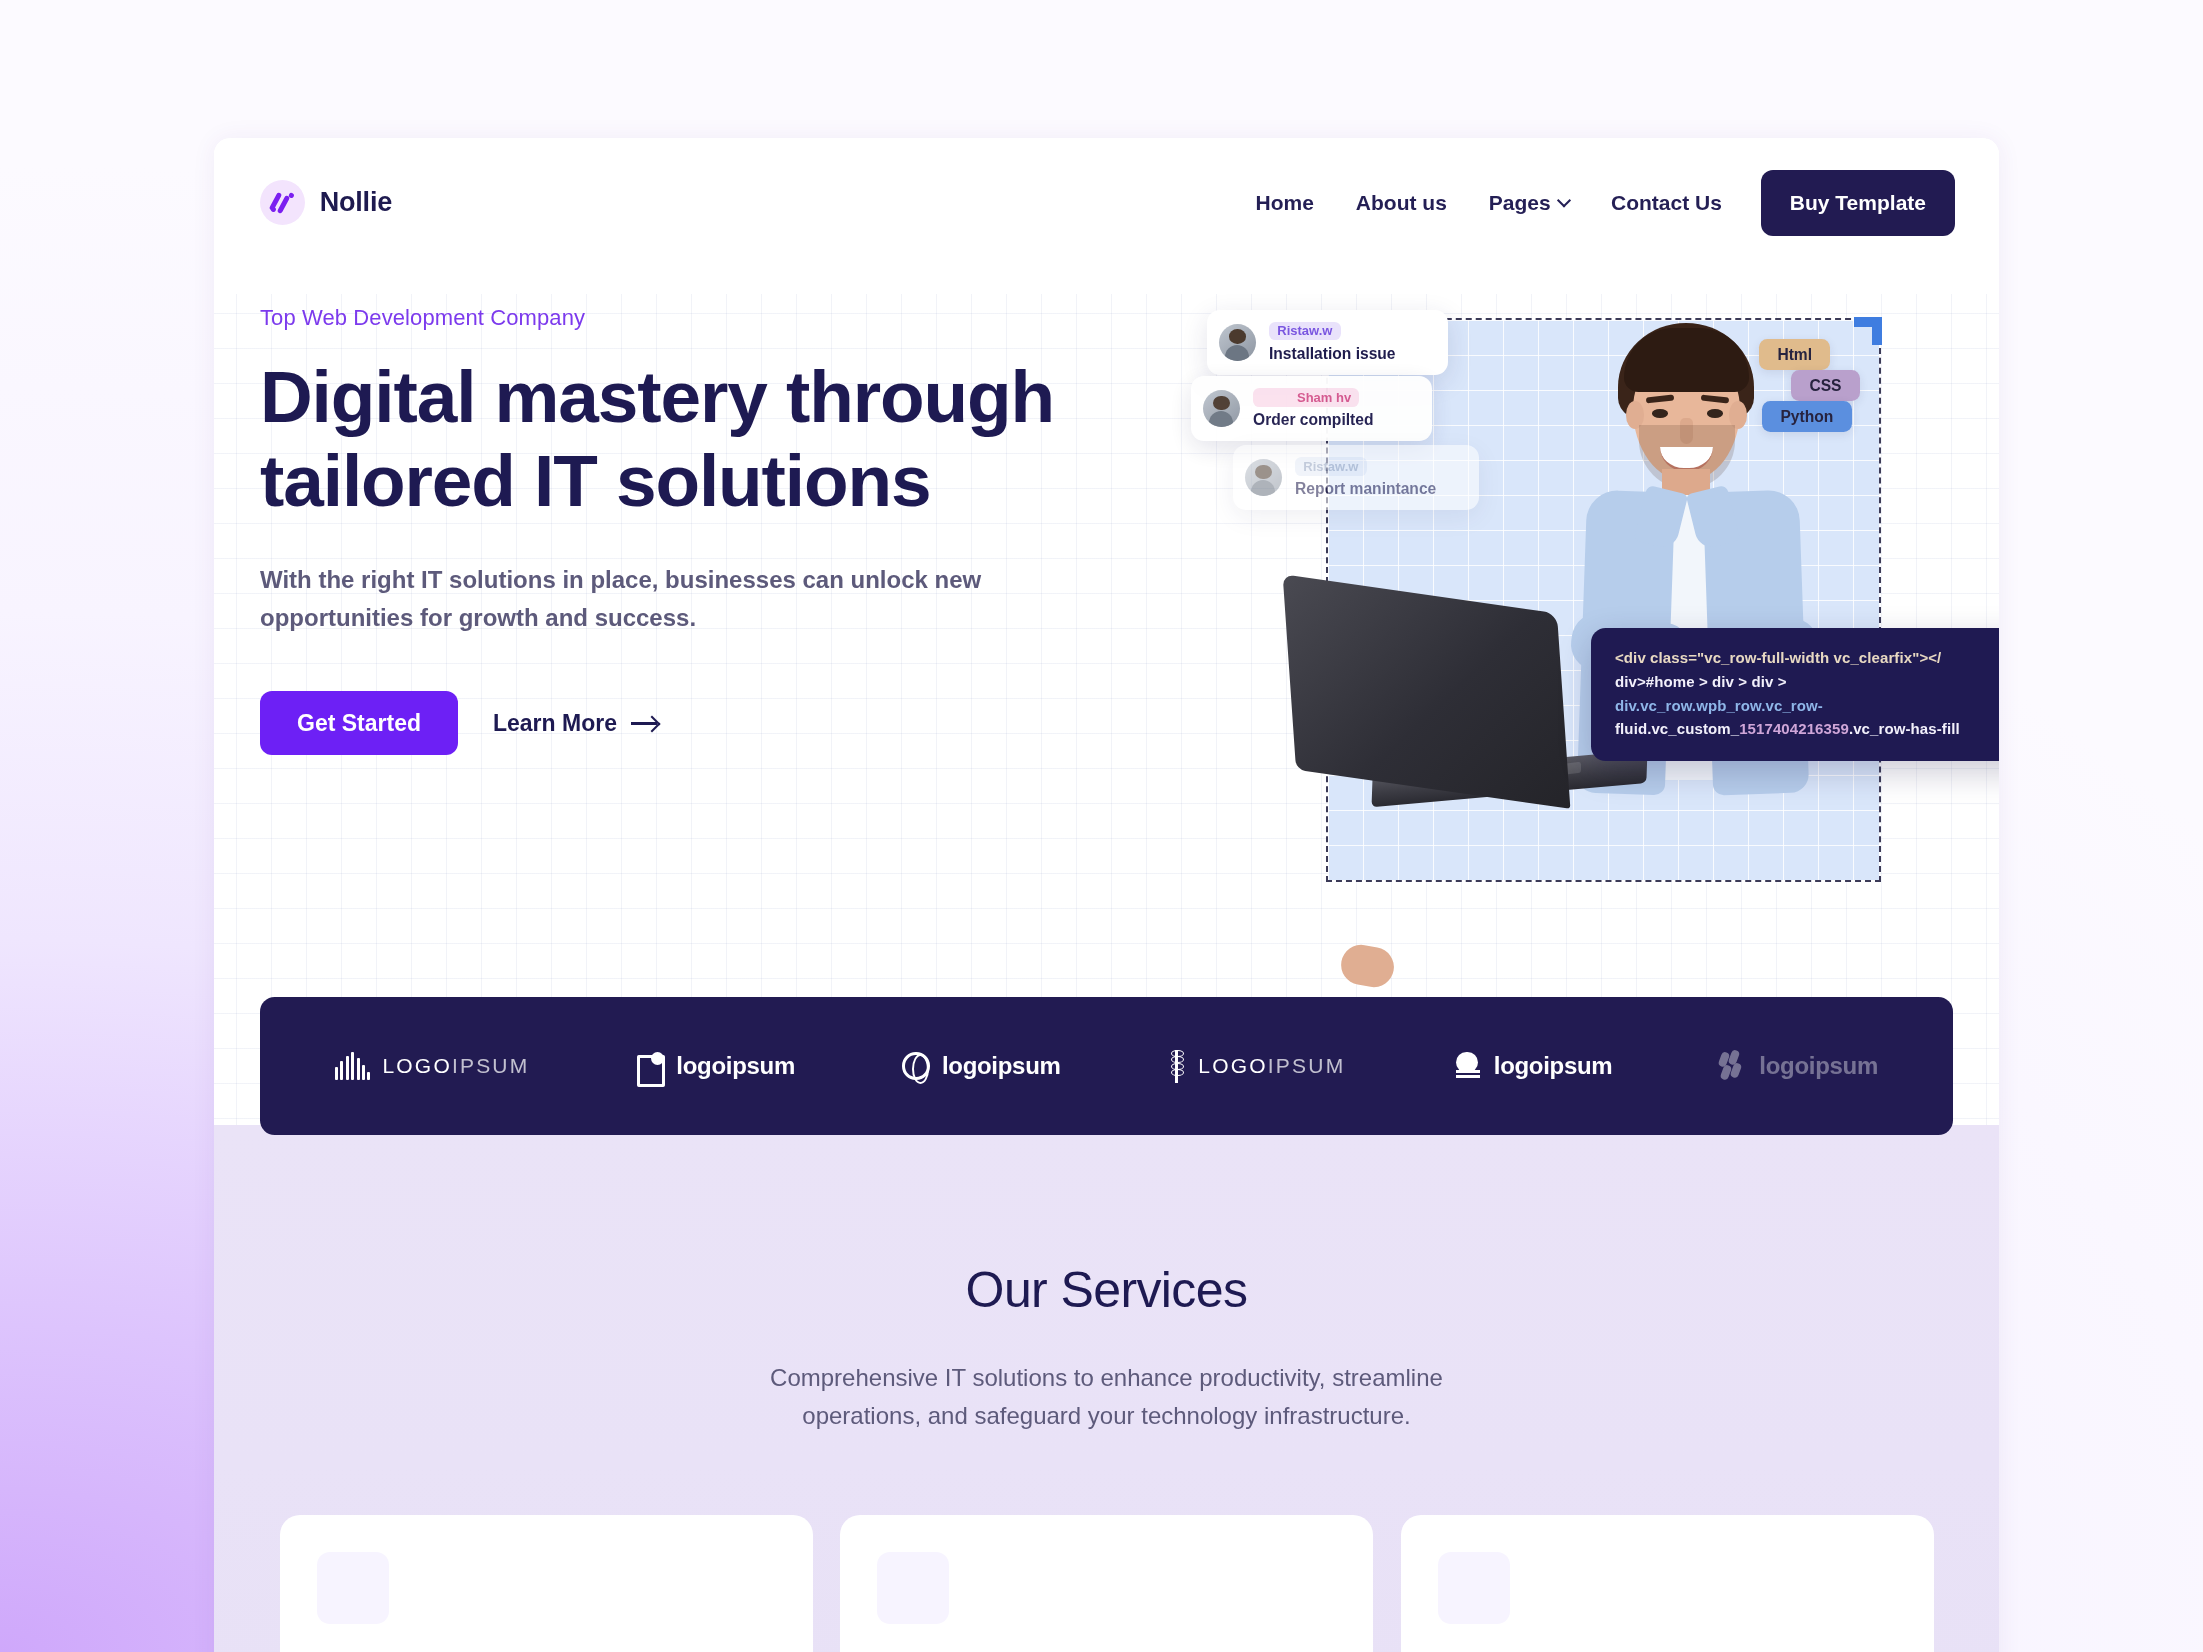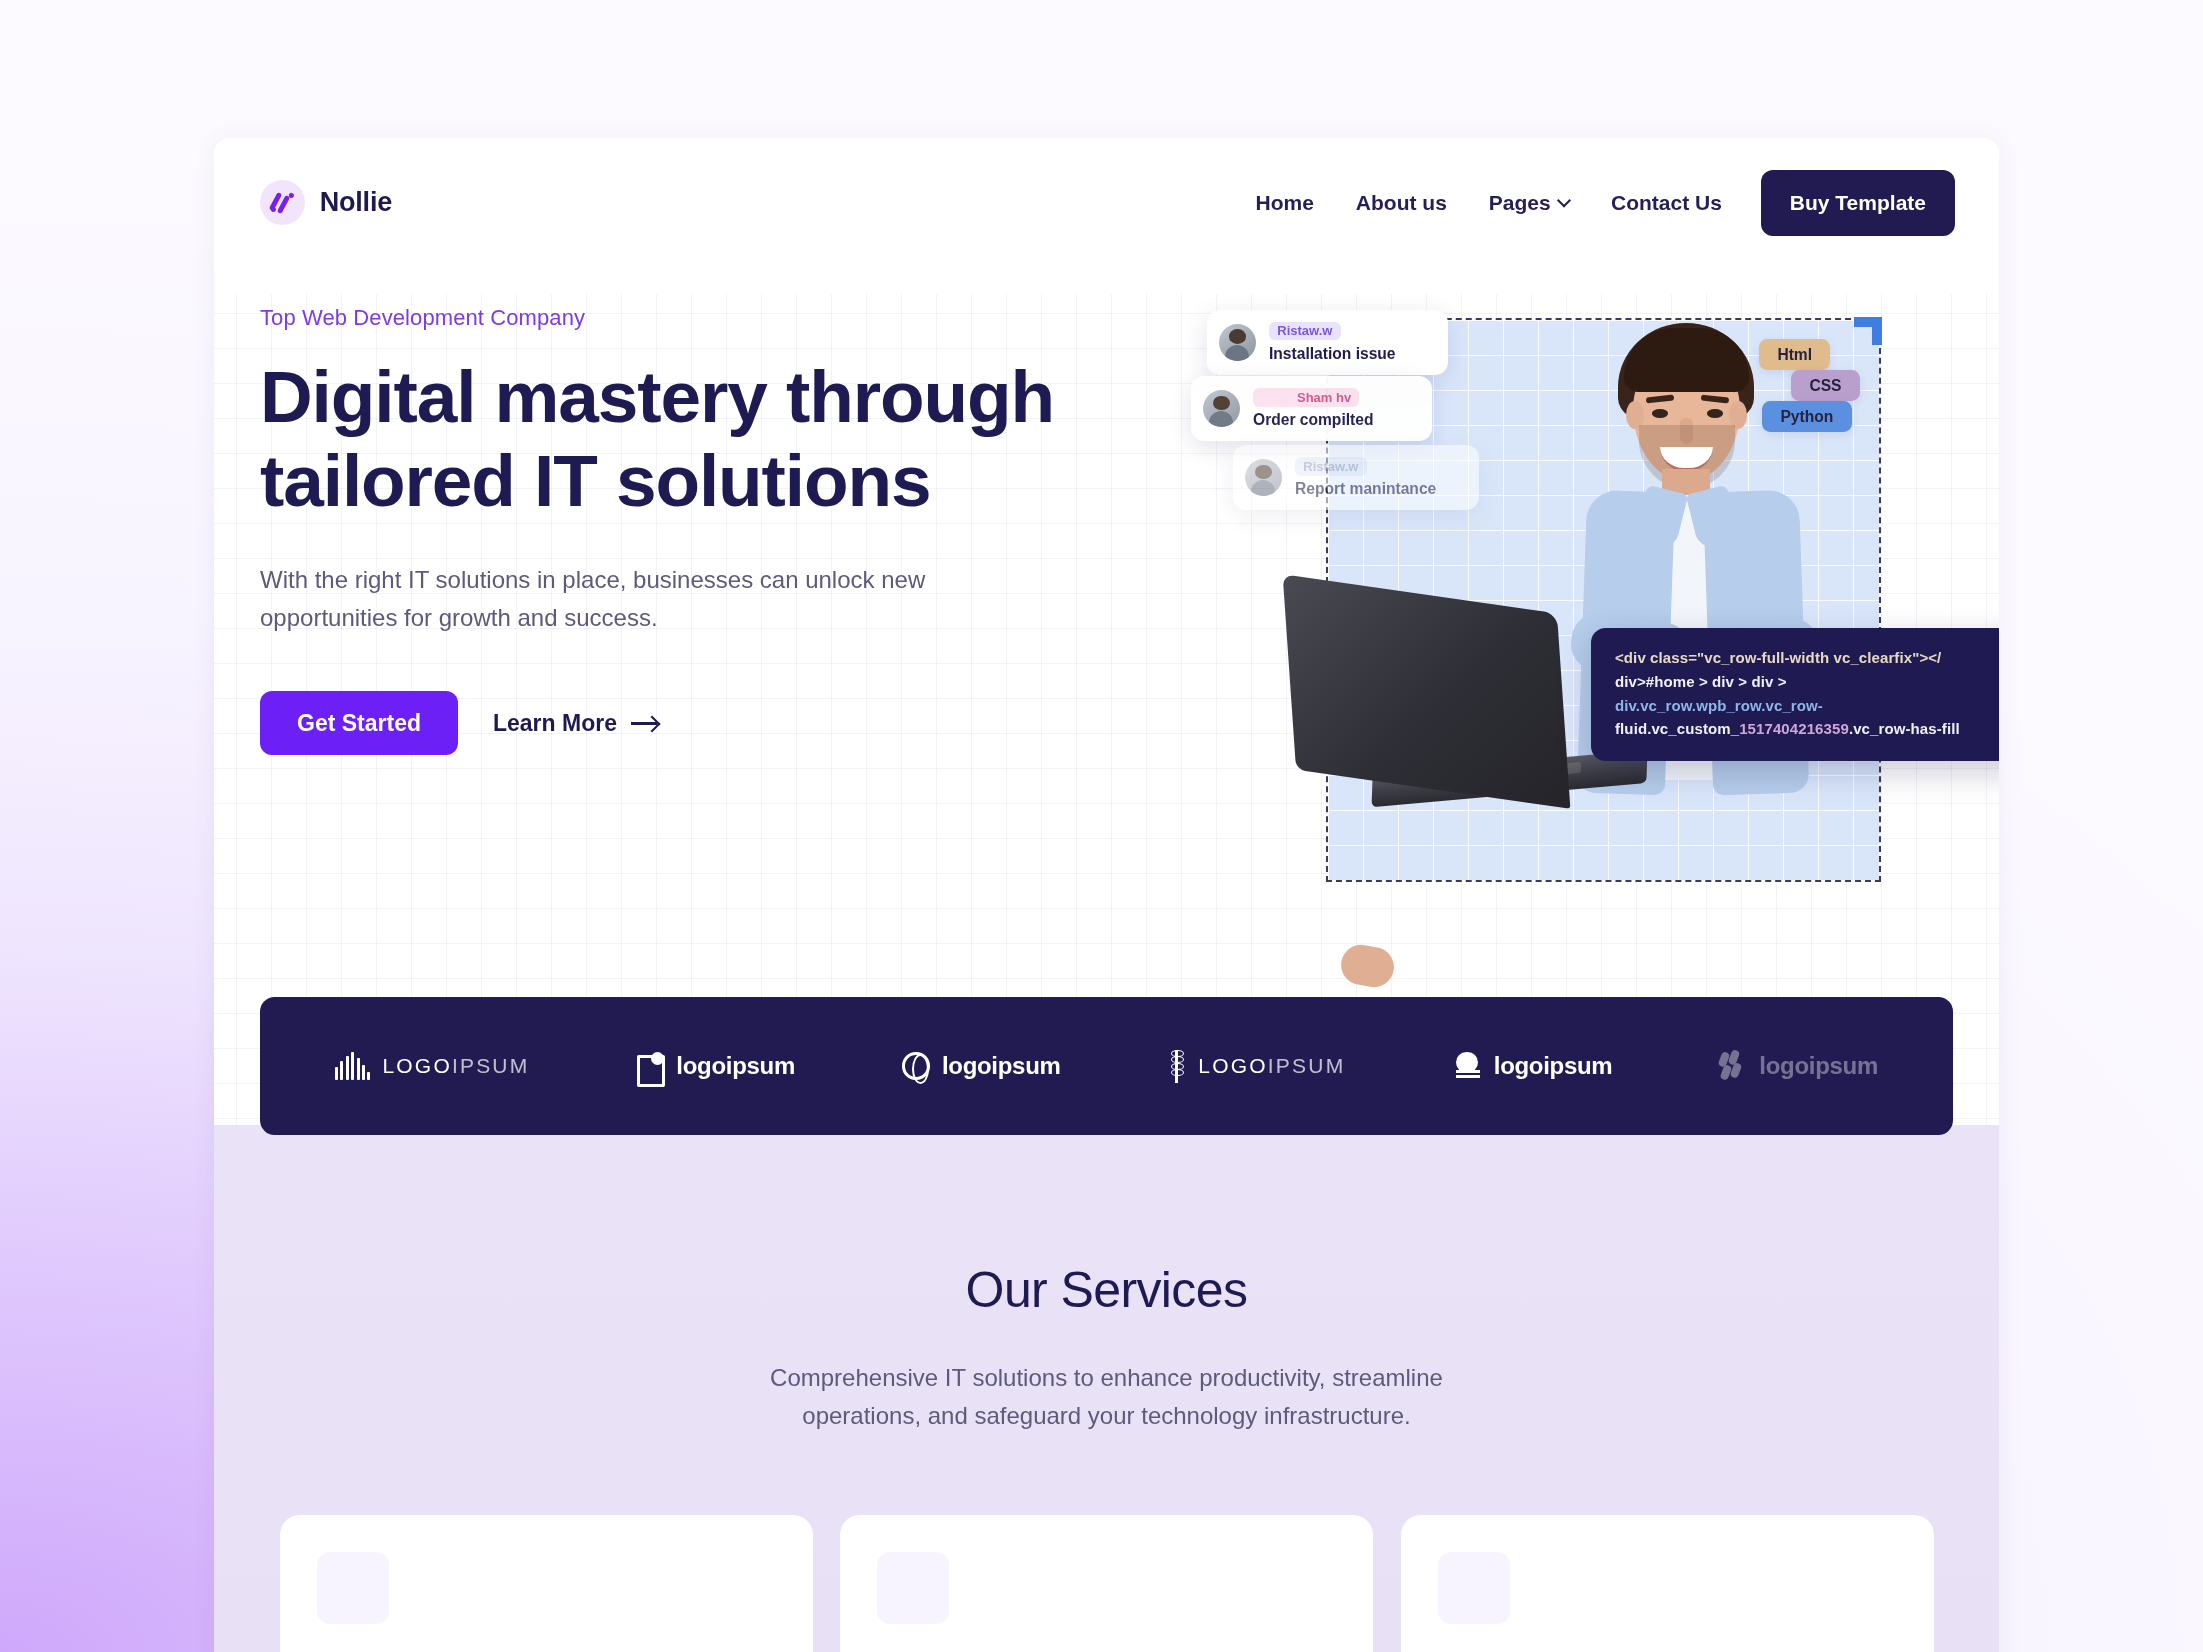--- a/index.html
+++ b/index.html
@@ -80,21 +80,21 @@
   #hero-body { position:relative; z-index:3; display:flex; padding: 26px 0 0 0; }
   #hero-left { width:918px; padding-left:46px;margin-top:12px; }
   .eyebrow { font-size:22px; color:#7c3aed; font-weight:500; letter-spacing:0.1px; }
   #hero-title {
     margin-top:24px;
     font-size:73px; line-height:1.155; font-weight:700; color:#1e1a52;
     letter-spacing:-1.1px; max-width:826px;
   }
   #hero-sub {
     margin-top:37px; font-size:24px; line-height:1.58; color:#5d5a7b;
-    max-width:776px; font-weight:400;
+    max-width:776px; font-weight:700;
   }
   #hero-cta { margin-top:55px; display:flex; align-items:center; gap:35px; }
   #get-started {
     background:#6d20f5; color:#fff; border:none; border-radius:12px;
     padding:0 37px; height:64px; font-size:23px; font-weight:700;
     font-family:"Liberation Sans", sans-serif; cursor:pointer;
   }
   #learn-more {
     display:flex; align-items:center; gap:13.8px;
     font-size:23px; font-weight:700; color:#1e1a52; cursor:pointer;

